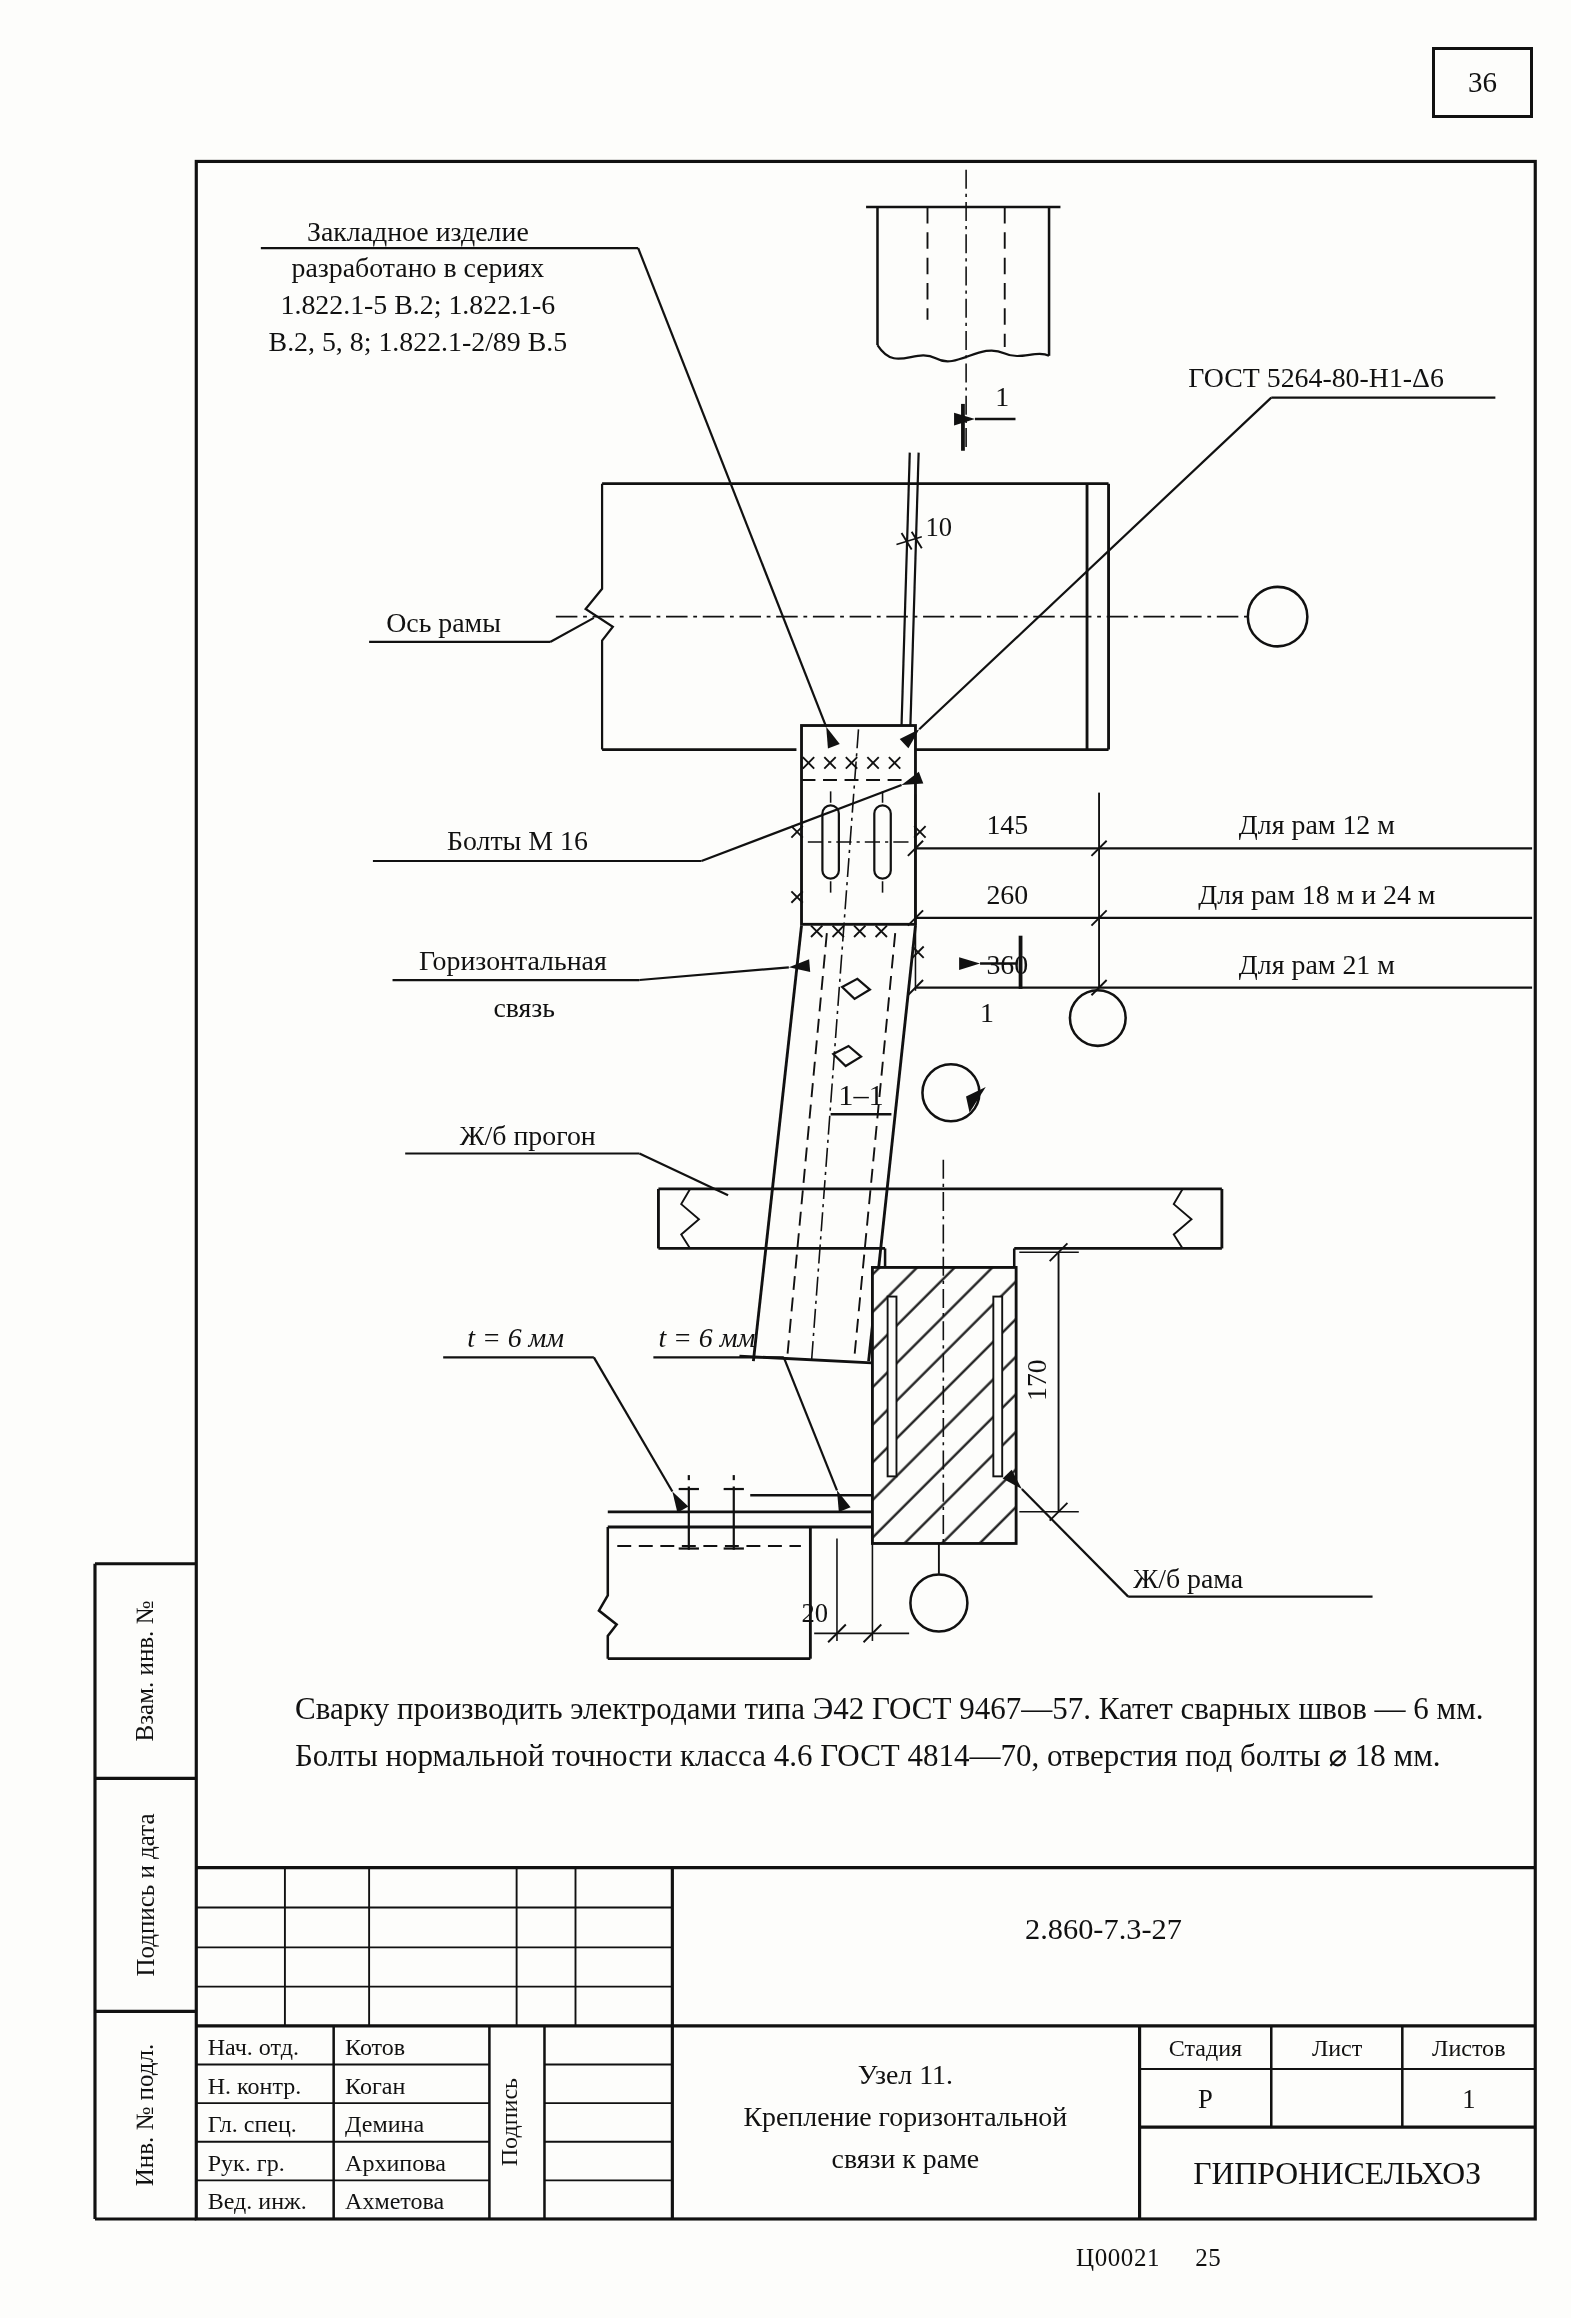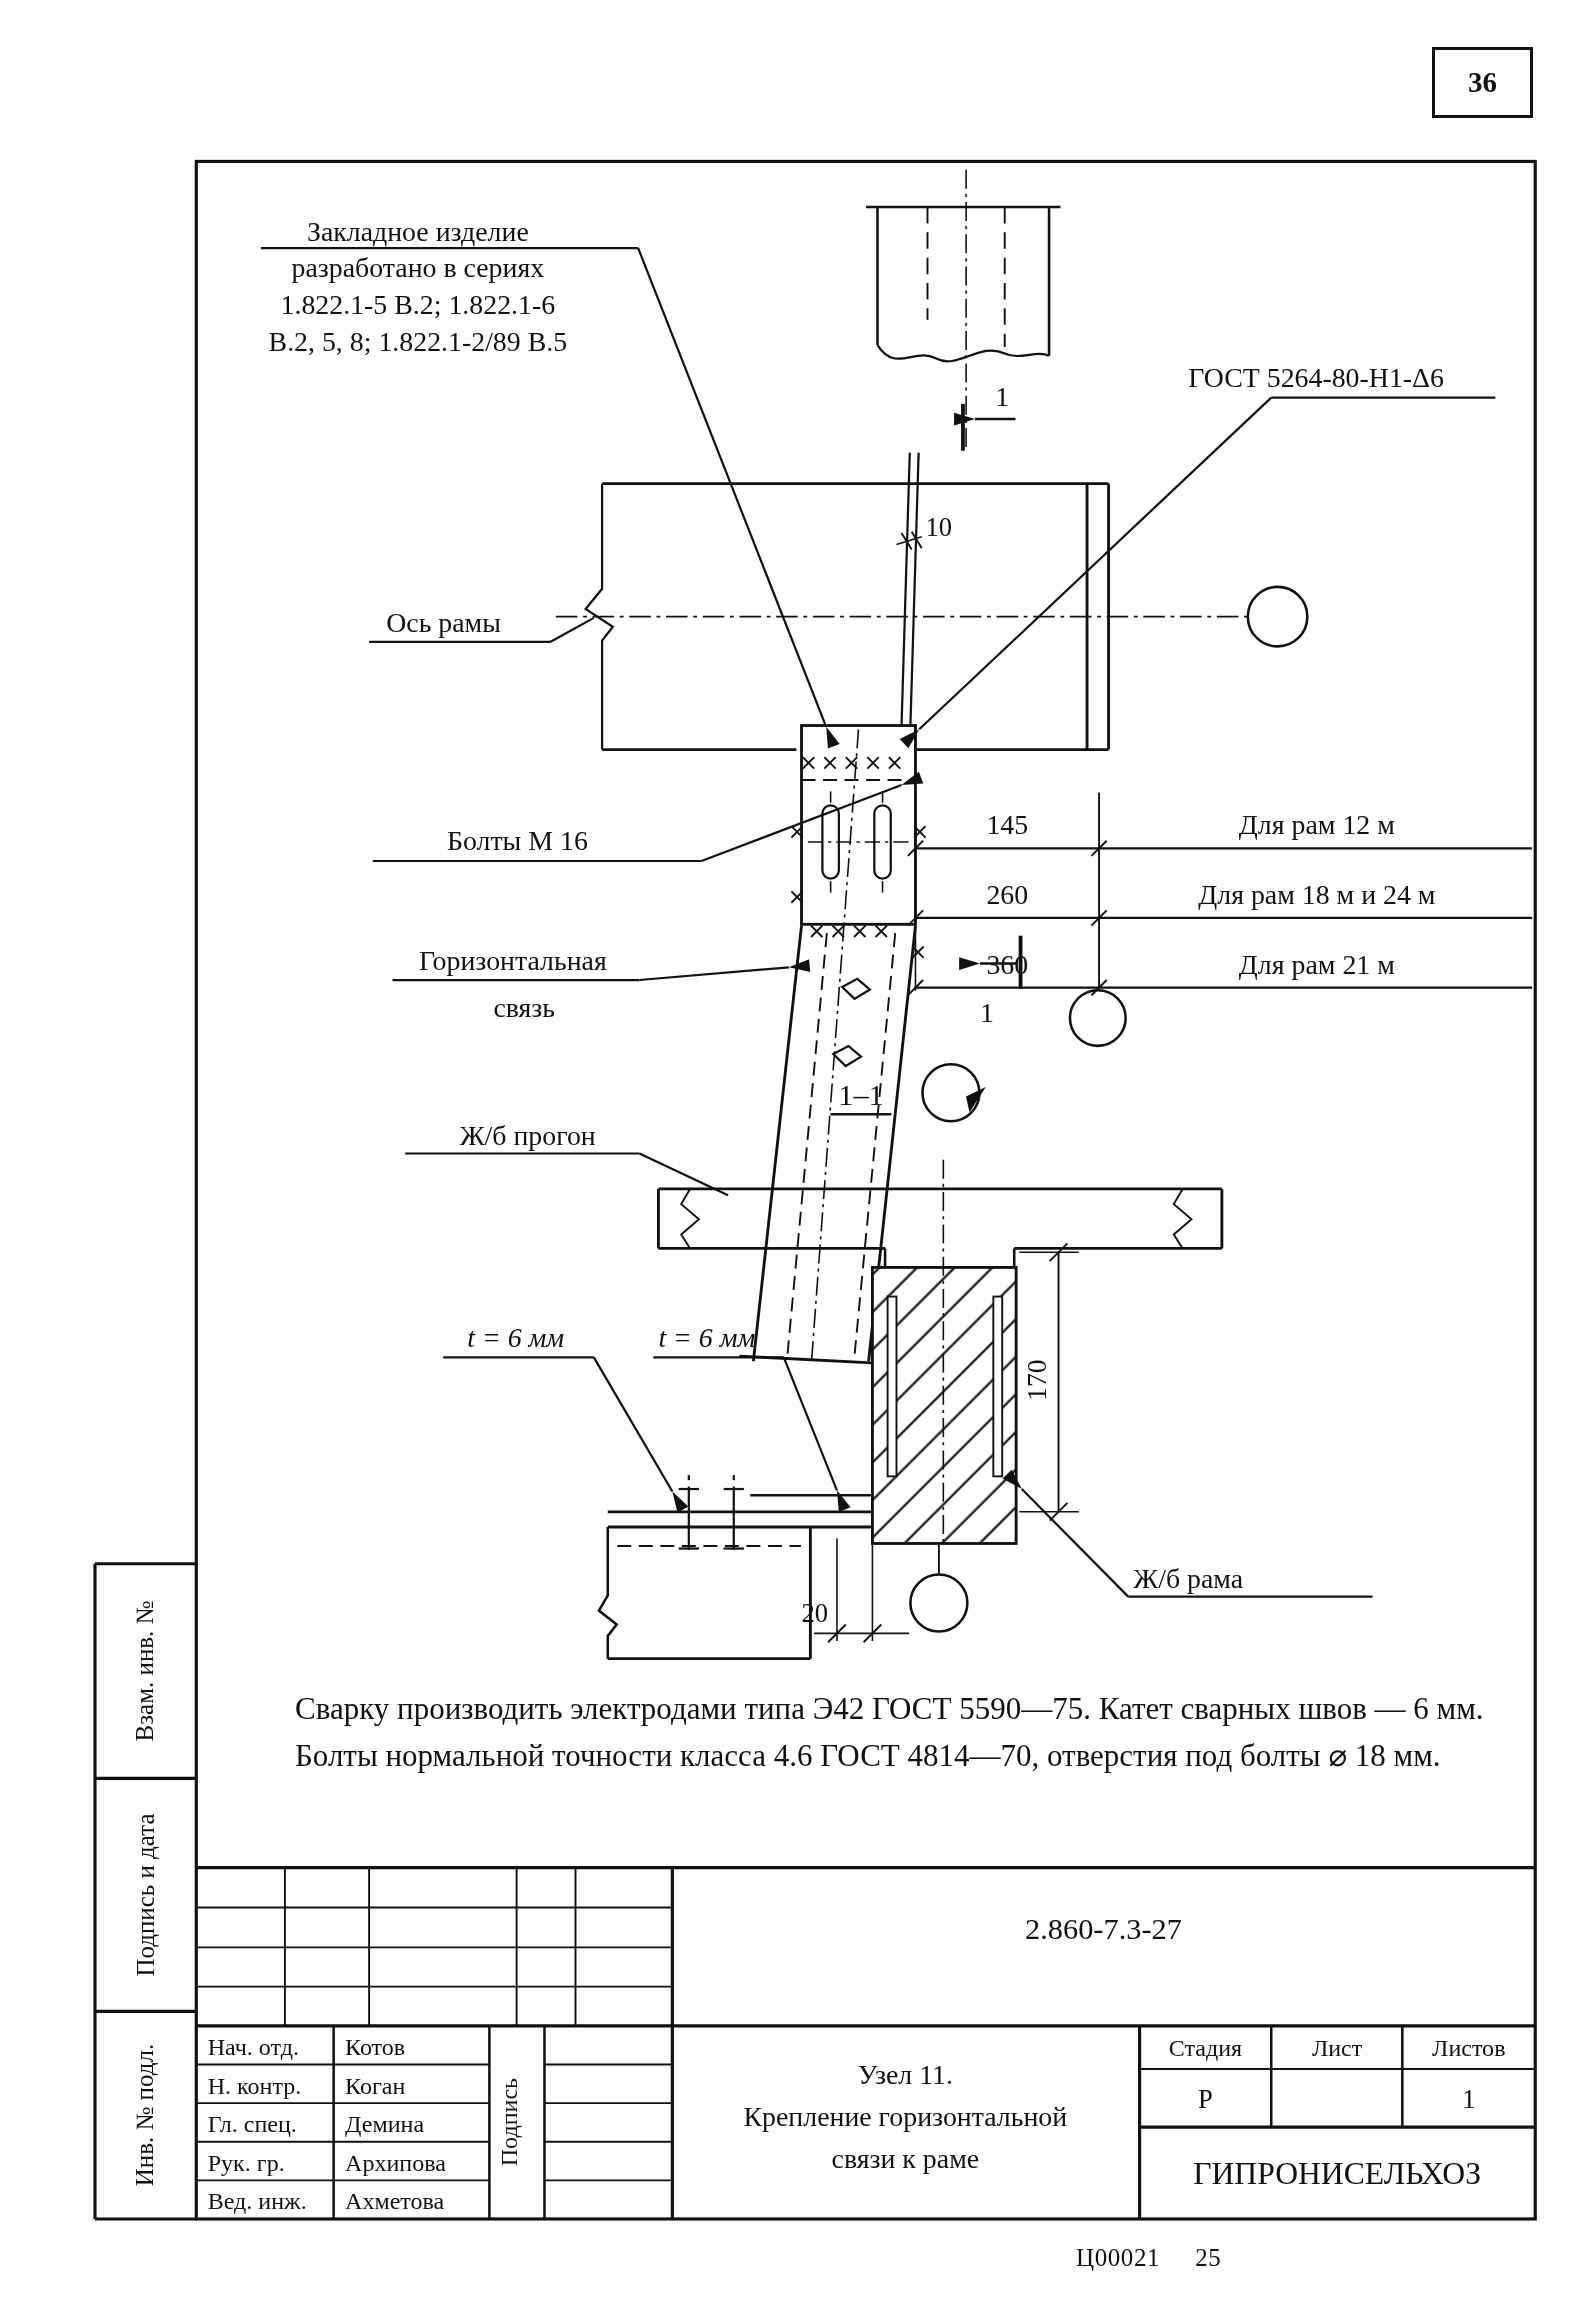--- a/index.html
+++ b/index.html
@@ -1,19 +1,19 @@
 <!DOCTYPE html>
 <html style="font-size:10px"><head>
 <meta charset="utf-8">
 <style>
   html,body{margin:0;padding:0;background:#e8e8e8;}
   .page{position:relative;width:1572px;height:2319px;background:#fdfdfb;font-family:"Liberation Serif","DejaVu Serif",serif;color:#111;overflow:hidden;}
   svg{position:absolute;left:0;top:0;}
   svg text{font-family:"Liberation Serif","DejaVu Serif",serif;fill:#111;}
-  .pagenum{position:absolute;left:1432px;top:47px;width:101px;height:71px;border:3.2px solid #111;box-sizing:border-box;display:flex;align-items:center;justify-content:center;font-size:29px;font-weight:bold;}
+  .pagenum{position:absolute;left:1432px;top:47px;width:101px;height:71px;border:3.2px solid #111;box-sizing:border-box;display:flex;align-items:center;justify-content:center;font-size:29px;font-weight:normal;}
   .notes{position:absolute;left:201px;top:1685px;width:1306px;font-size:31px;line-height:47px;text-align:justify;}
   .notes p{margin:0;text-indent:94px;}
   .footer{position:absolute;left:1076px;top:2244px;font-size:25px;letter-spacing:0.6px;}
   .footer span{margin-right:35px;}
   .rot{transform:rotate(-90deg);transform-origin:center center;white-space:nowrap;}
   .sb-cell{position:absolute;left:95px;width:101px;display:flex;align-items:center;justify-content:center;font-size:25px;}
 </style>
 </head>
 <body>
 
@@ -350,21 +350,21 @@
     <span class="rot">Взам. инв. №</span>
   </div>
   <div class="sb-cell" style="top:1778px;height:233px;">
     <span class="rot">Подпись и дата</span>
   </div>
   <div class="sb-cell" style="top:2011px;height:208px;">
     <span class="rot">Инв. № подл.</span>
   </div>
 
   <div class="notes">
-    <p>Сварку производить электродами типа Э42 ГОСТ 5590—75. Катет сварных швов — 6 мм.</p>
+    <p>Сварку производить электродами типа Э42 ГОСТ 9467—57. Катет сварных швов — 6 мм.</p>
     <p>Болты нормальной точности класса 4.6 ГОСТ 4814—70, отверстия под болты ⌀ 18 мм.</p>
   </div>
 
   <div class="footer">
     <span>Ц00021</span><span>25</span>
   </div>
 
 </div>
 
 

